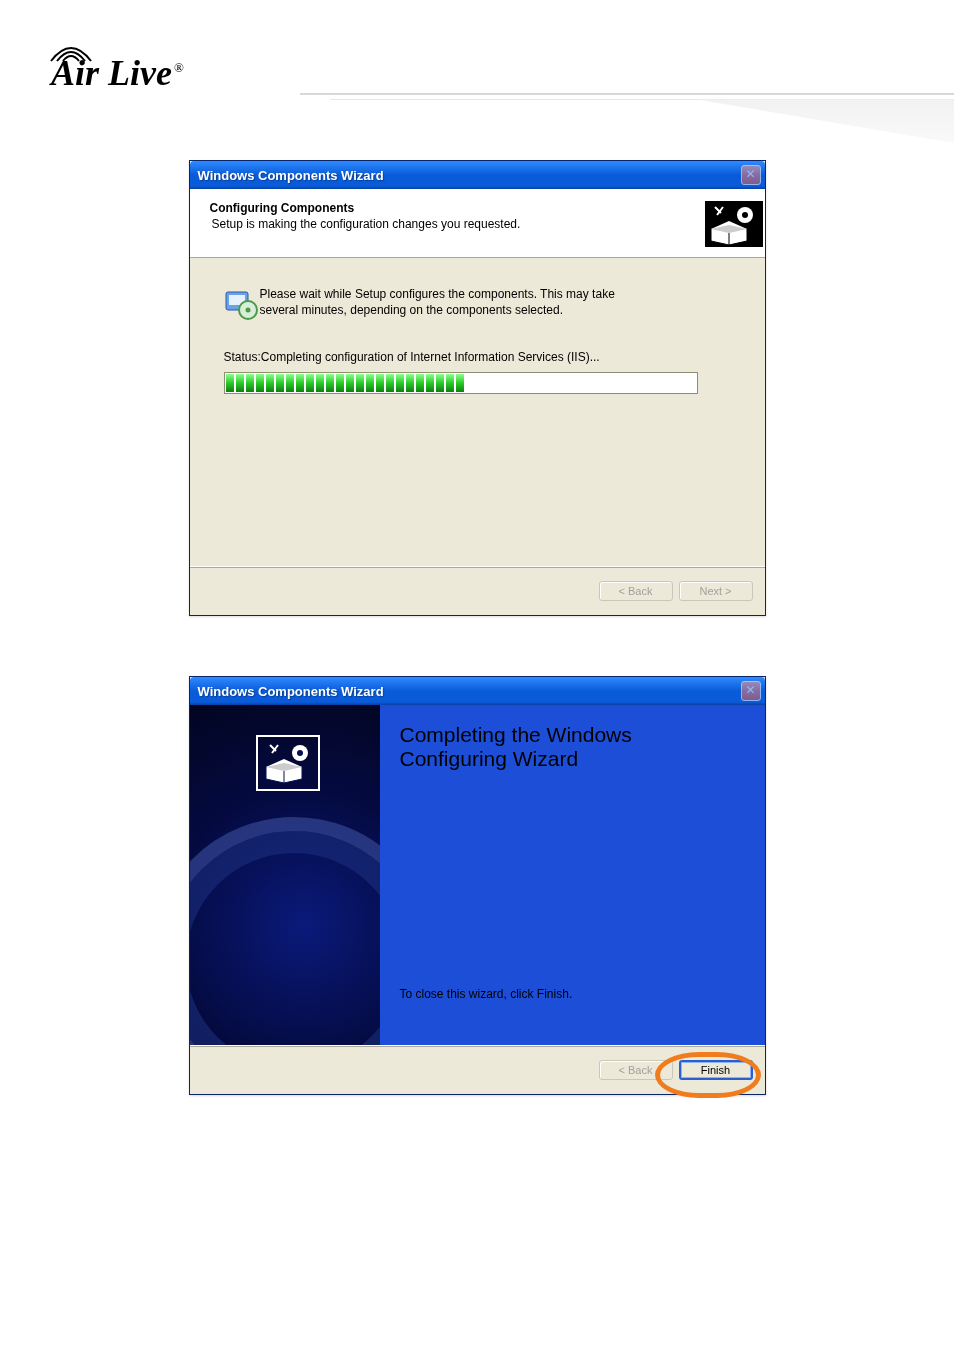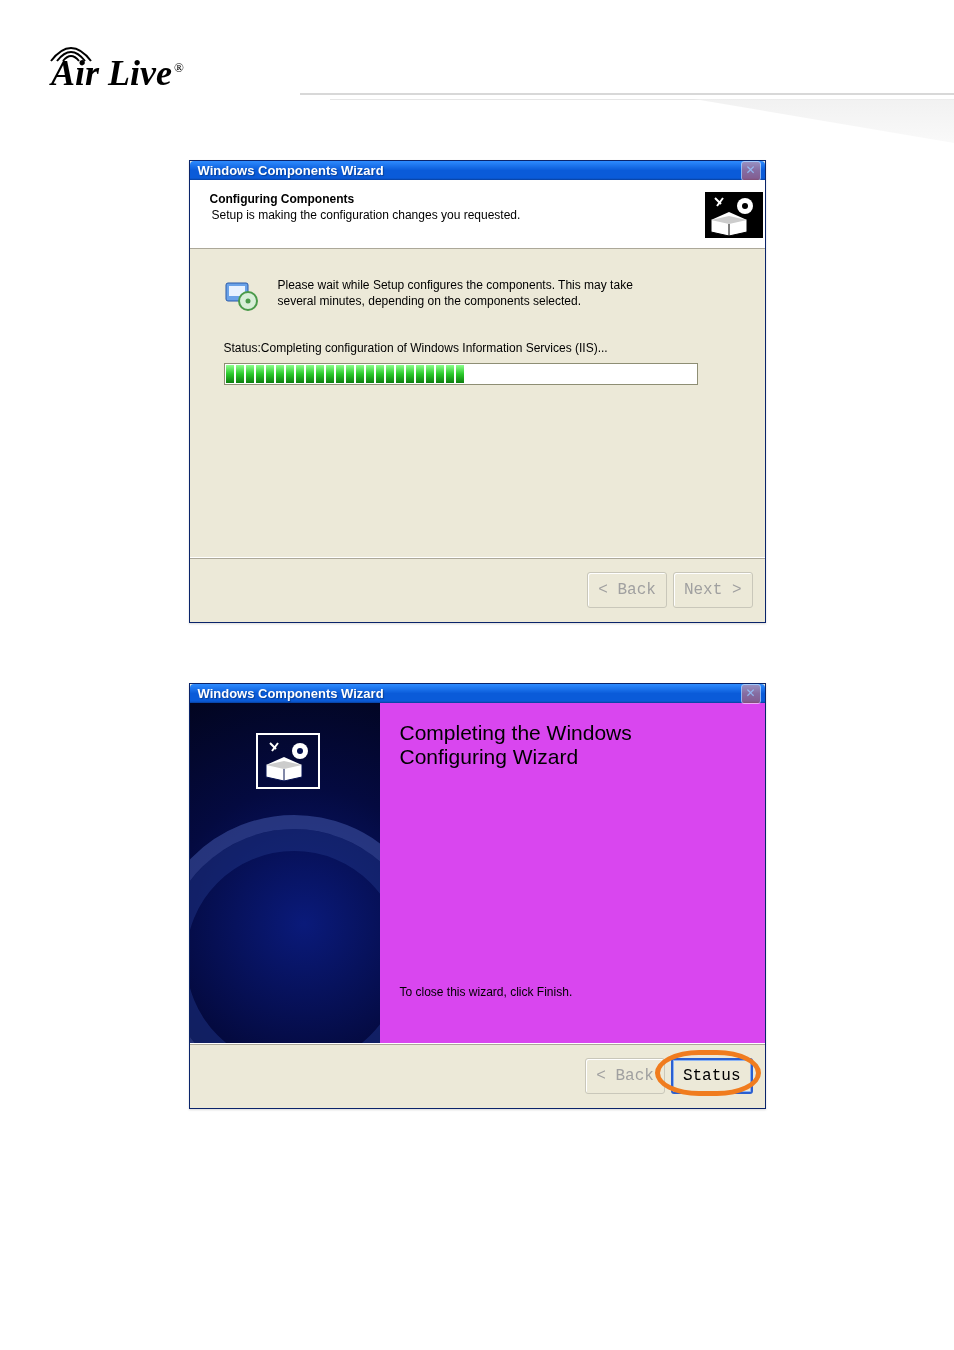--- a/index.html
+++ b/index.html
@@ -72,21 +72,21 @@
     margin: 20px auto 60px auto;
     border: 1px solid #0a246a;
     background: #ece9d8;
     box-shadow: 0 1px 2px rgba(0,0,0,0.15);
   }
   .titlebar {
     background: linear-gradient(to bottom, #2a6ede 0%, #1b56d7 45%, #1b56d7 55%, #2a6ede 100%);
     background: linear-gradient(to bottom, #3a8dee, #0a5ce5 8%, #0a5ce5 92%, #2a4fb8);
     background: linear-gradient(to bottom, #4aa0ff 0%, #0a5ce5 10%, #0a5ce5 50%, #1e6cf0 90%, #0a4fb8 100%);
     background: linear-gradient(to bottom, #2d8bff 0%, #0a5bd9 50%, #0a5bd9 90%, #083f9c 100%);
-    height: 19px;
+    height: 28px;
     display: flex;
     align-items: center;
     padding: 0 4px 0 8px;
     justify-content: space-between;
     border-top-left-radius: 4px;
     border-top-right-radius: 4px;
   }
   .titlebar-text {
     color: #fff;
     font-weight: bold;
@@ -139,21 +139,20 @@
     background: #ece9d8;
     padding: 28px 34px 20px 34px;
     min-height: 260px;
     font-size: 12px;
     color: #000;
     position: relative;
   }
   .wait-row {
     display: flex;
     align-items: flex-start;
-    gap: 18px;
     margin-bottom: 28px;
   }
   .wait-icon {
     width: 36px;
     height: 36px;
     flex: 0 0 auto;
   }
   .wait-text {
     line-height: 1.35;
     max-width: 380px;
@@ -183,23 +182,23 @@
     border-top: 1px solid #fff;
     box-shadow: inset 0 1px 0 #aca899;
     padding: 14px 12px 14px 12px;
     display: flex;
     justify-content: flex-end;
     gap: 6px;
     position: relative;
   }
   .xp-button {
     min-width: 74px;
-    height: 36px;
-    font-size: 16px;
-    font-family: Liberation Mono, monospace;
+    height: 20px;
+    font-size: 11px;
+    font-family: Liberation Sans, sans-serif;
     background: #ece9d8;
     border: 1px solid #aca899;
     border-radius: 3px;
     color: #000;
     padding: 0 10px;
     box-shadow: inset 1px 1px 0 #fff;
   }
   .xp-button.disabled {
     color: #a0a0a0;
     border-color: #c9c7ba;
@@ -212,21 +211,21 @@
     position: absolute;
     border: 5px solid #f07c1e;
     border-radius: 50% / 60%;
     pointer-events: none;
   }
 
   
   .completion-body {
     display: flex;
     height: 340px;
-    background: #d946ef;
+    background: #1d4ed8;
   }
   .side-graphic {
     flex: 0 0 190px;
     background: radial-gradient(circle at 60% 65%, #0a1a7a 0%, #040a40 55%, #020520 100%);
     position: relative;
     overflow: hidden;
   }
   .side-graphic .cd-ring {
     position: absolute;
     left: -40px;
@@ -314,21 +313,21 @@
       <svg class="wait-icon" viewBox="0 0 36 36">
         <rect x="2" y="6" width="22" height="18" rx="2" fill="#6aa2e8" stroke="#2a5aa8"></rect>
         <rect x="5" y="9" width="16" height="10" fill="#e8f2ff"></rect>
         <circle cx="24" cy="24" r="9" fill="#d8eed8" stroke="#4a9a4a" stroke-width="2"></circle>
         <circle cx="24" cy="24" r="2.5" fill="#4a9a4a"></circle>
       </svg>
       <div class="wait-text">Please wait while Setup configures the components. This may take several minutes, depending on the components selected.</div>
     </div>
     <div class="status-row">
       <span>Status:</span>
-      <span>Completing configuration of Windows Information Services (IIS)...</span>
+      <span>Completing configuration of Internet Information Services (IIS)...</span>
     </div>
     <div class="progress-bar" id="pb1">
         <div class="pb-seg"></div>
         <div class="pb-seg"></div>
         <div class="pb-seg"></div>
         <div class="pb-seg"></div>
         <div class="pb-seg"></div>
         <div class="pb-seg"></div>
         <div class="pb-seg"></div>
         <div class="pb-seg"></div>
@@ -378,16 +377,16 @@
     <div class="completion-text">
       <div class="title">
         <span>Completing the Windows</span><br>
         <span>Configuring Wizard</span>
       </div>
       <div class="closehint">To close this wizard, click Finish.</div>
     </div>
   </div>
   <div class="button-row" style="position:relative;">
     <button class="xp-button disabled">&lt; Back</button>
-    <button class="xp-button default-btn">Status</button>
+    <button class="xp-button default-btn">Finish</button>
     <div class="highlight-ring" style="right:4px; top:6px; width:96px; height:36px;"></div>
   </div>
 </div>
 
 </body></html>

